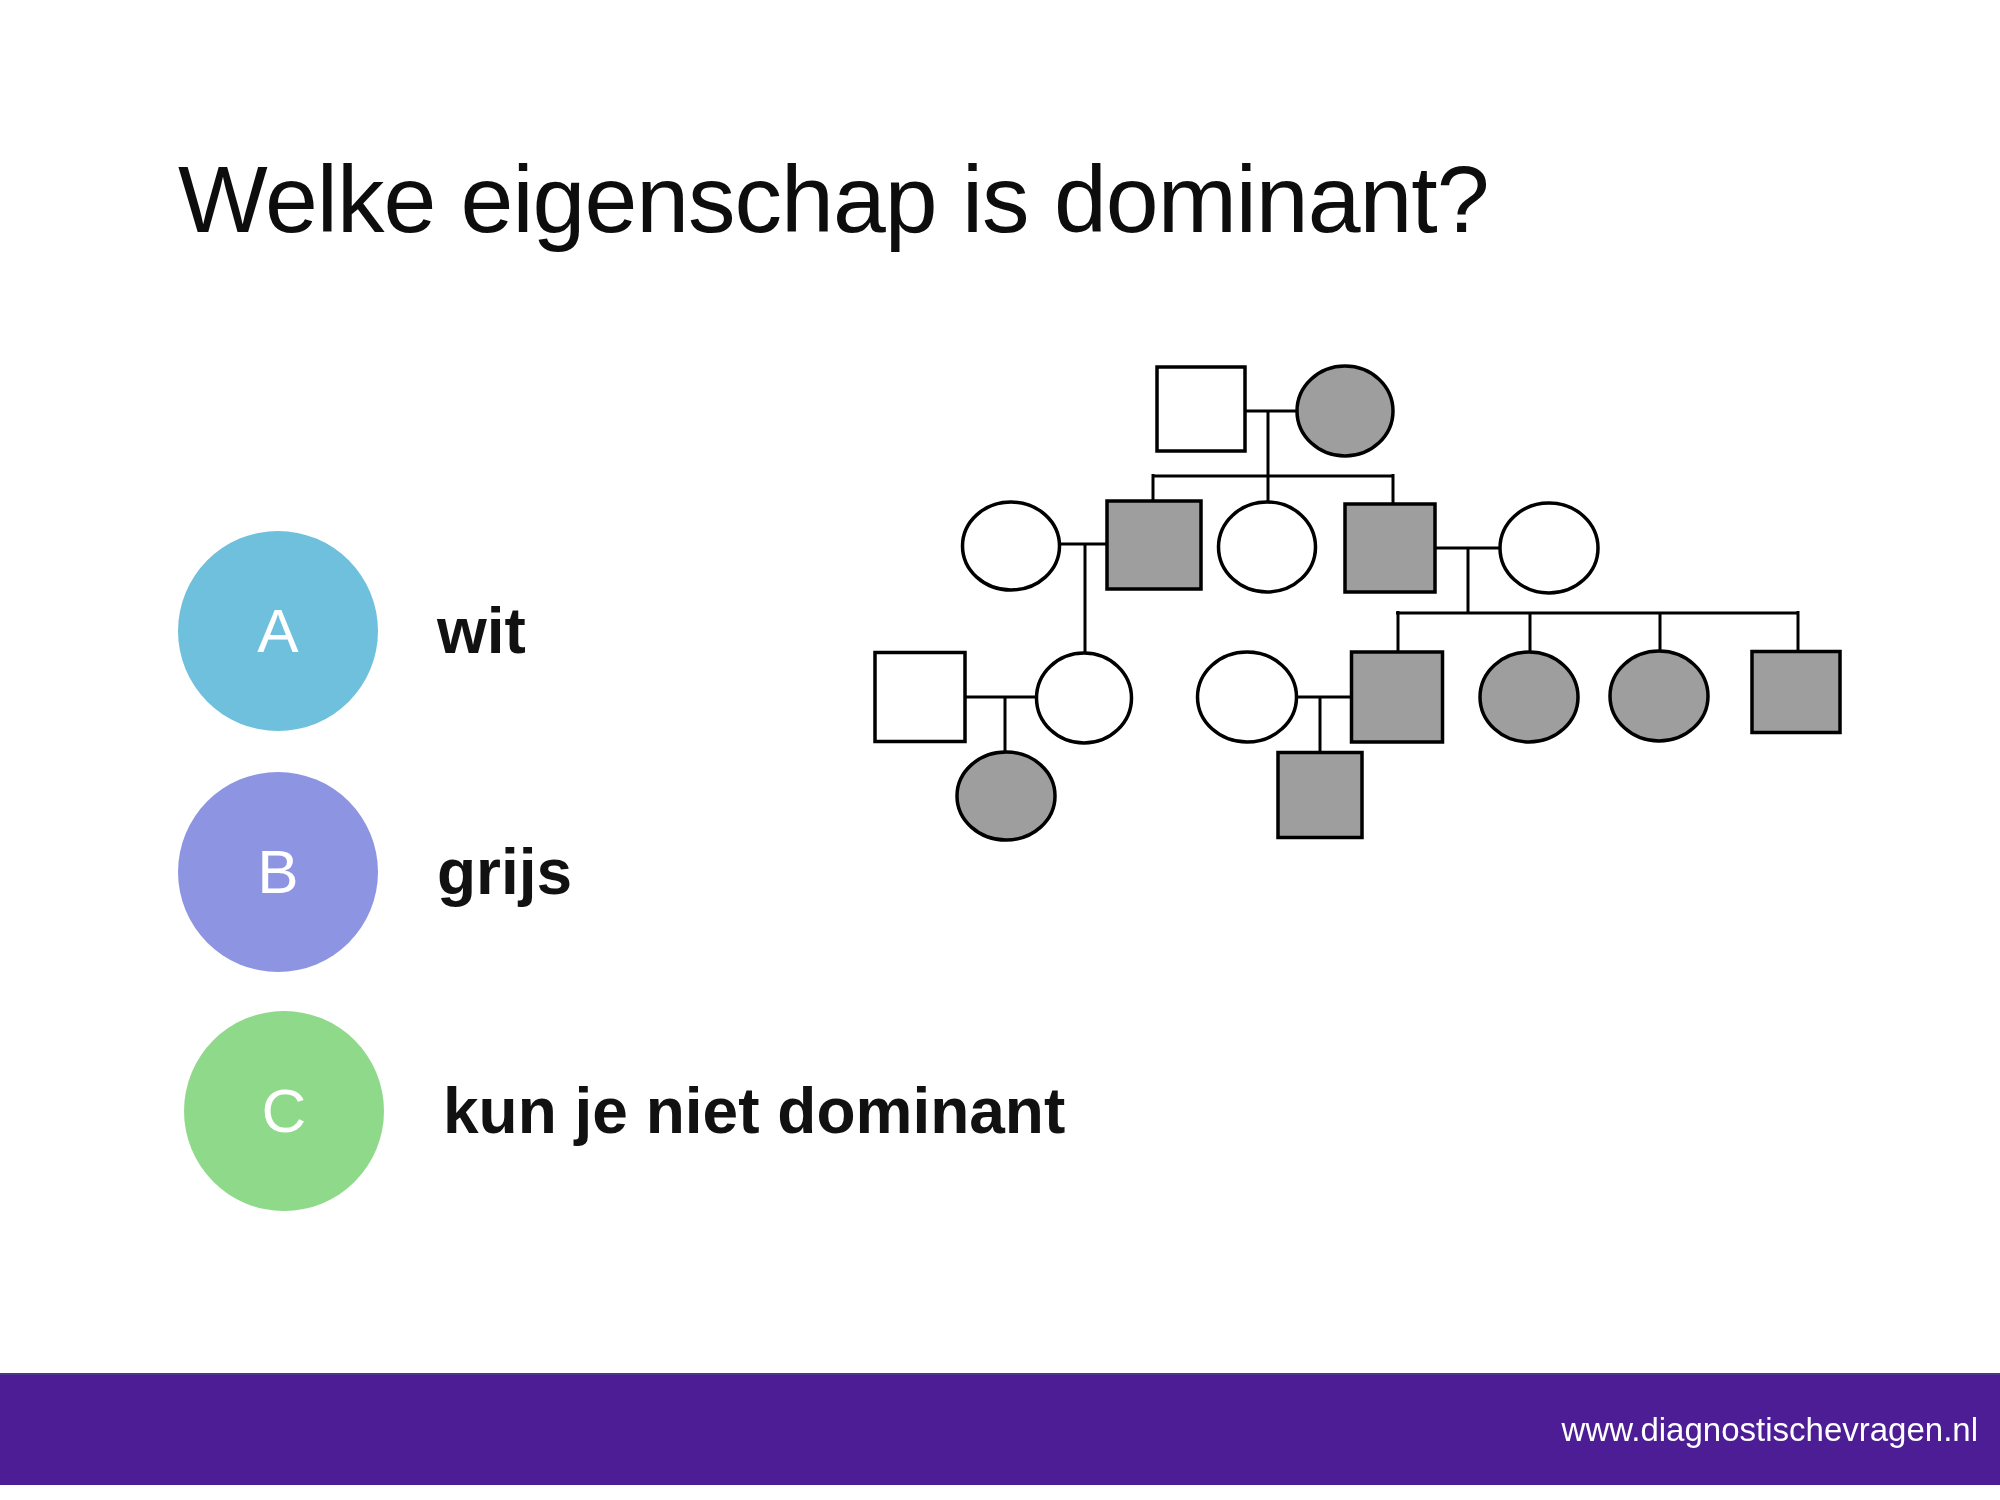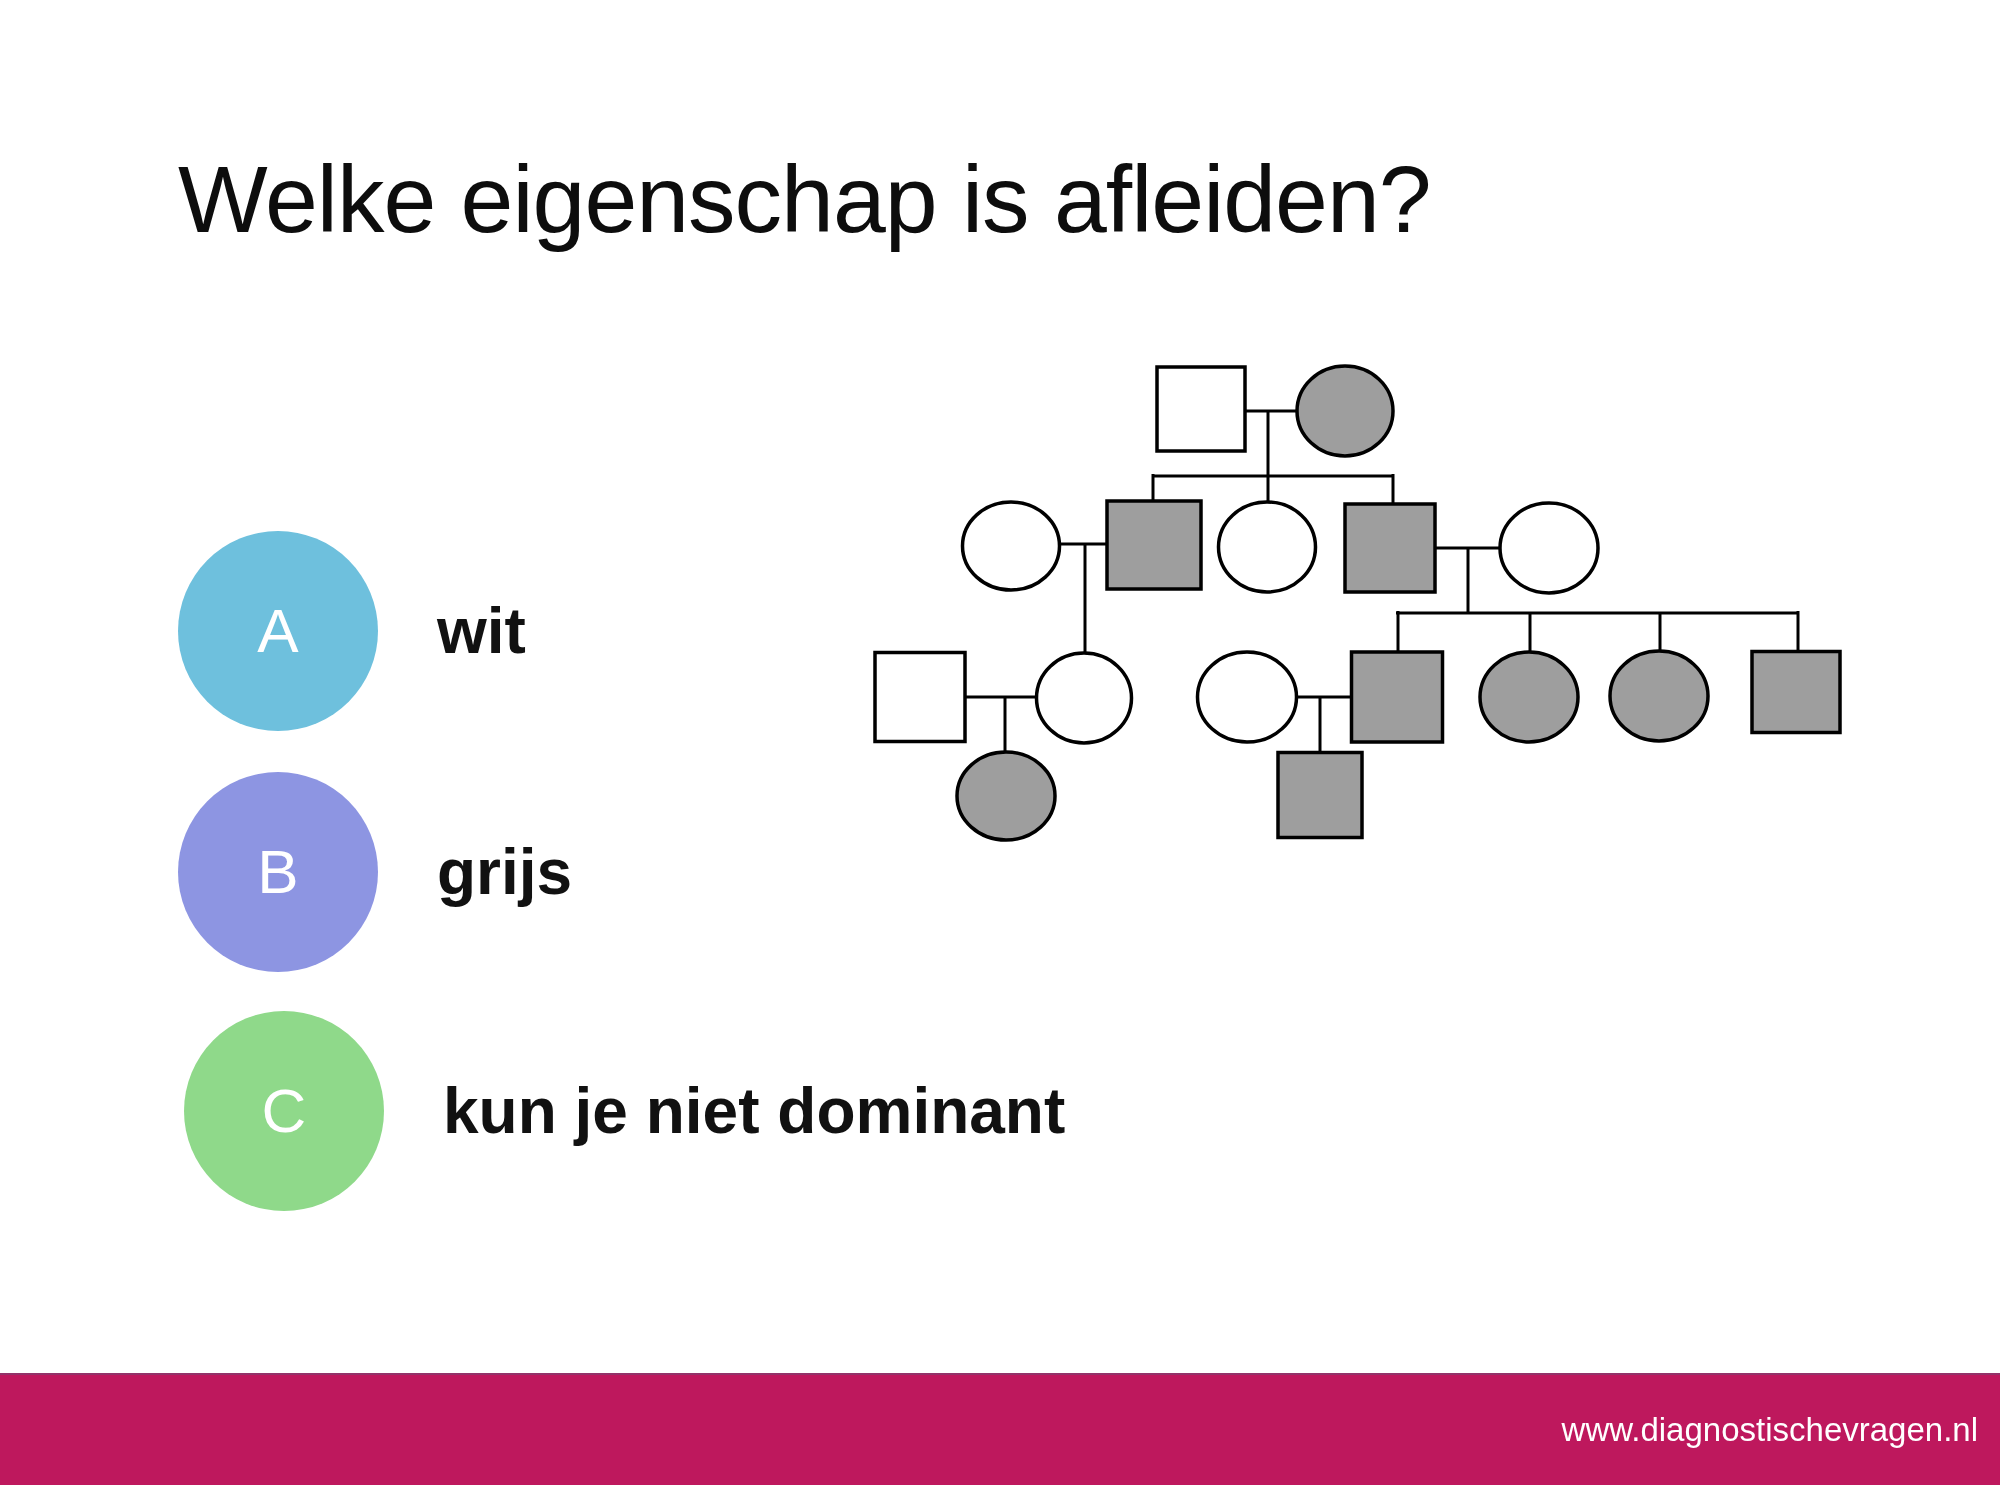--- a/index.html
+++ b/index.html
@@ -83,21 +83,21 @@
     color: #ffffff;
     font-size: 33px;
     white-space: nowrap;
   }
 </style>
 </head>
 <body>
 
 <main>
 
-  <h1 class="title">Welke eigenschap is afleiden?</h1>
+  <h1 class="title">Welke eigenschap is dominant?</h1>
 
   <section>
     <div class="option option--a">
       <div class="option-circle" style="background-color: rgb(110, 192, 221);">A</div>
       <div class="option-text">wit</div>
     </div>
     <div class="option option--b">
       <div class="option-circle" style="background-color: rgb(141, 149, 226);">B</div>
       <div class="option-text">grijs</div>
     </div>
@@ -140,17 +140,17 @@
         <ellipse cx="1247" cy="697" rx="49.5" ry="45" fill="#ffffff" stroke="#000000" stroke-width="3.5"></ellipse>
         <rect x="1351.5" y="652" width="91" height="90" fill="#9e9e9e" stroke="#000000" stroke-width="3.5"></rect>
         <ellipse cx="1529" cy="697" rx="49" ry="45" fill="#9e9e9e" stroke="#000000" stroke-width="3.5"></ellipse>
         <ellipse cx="1659" cy="696" rx="49" ry="45" fill="#9e9e9e" stroke="#000000" stroke-width="3.5"></ellipse>
         <rect x="1752" y="651.5" width="88" height="81" fill="#9e9e9e" stroke="#000000" stroke-width="3.5"></rect>
         <ellipse cx="1006" cy="796" rx="49" ry="44" fill="#9e9e9e" stroke="#000000" stroke-width="3.5"></ellipse>
         <rect x="1278" y="752.5" width="84" height="85" fill="#9e9e9e" stroke="#000000" stroke-width="3.5"></rect>
       </svg>
   </div>
 
-  <footer class="footer-bar" style="background-color: #be185d;">
+  <footer class="footer-bar" style="background-color: #4c1d95;">
     <span class="footer-url">www.diagnostischevragen.nl</span>
   </footer>
 
 </main>
 
 </body></html>

